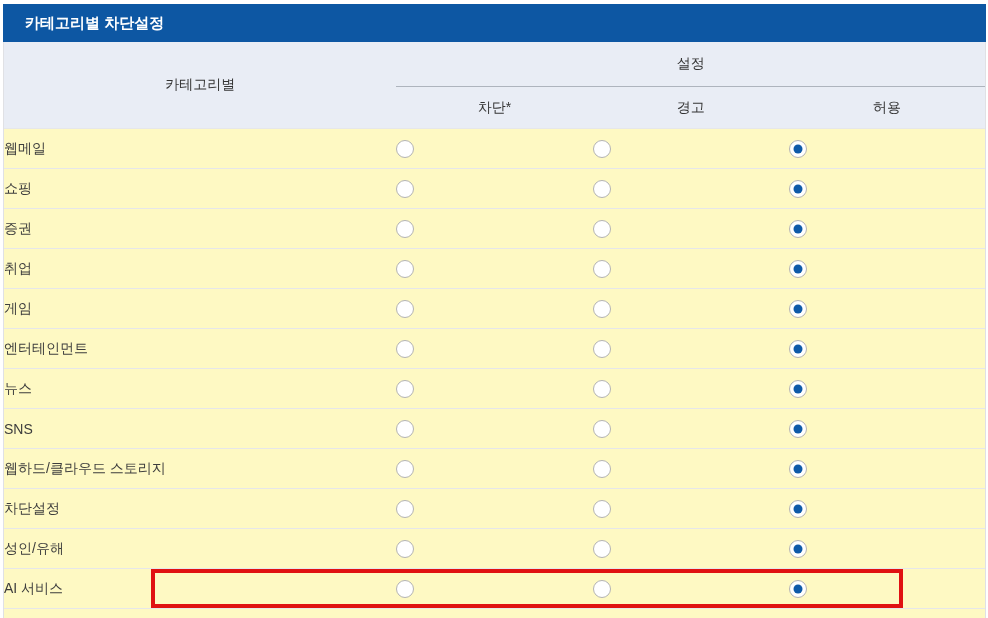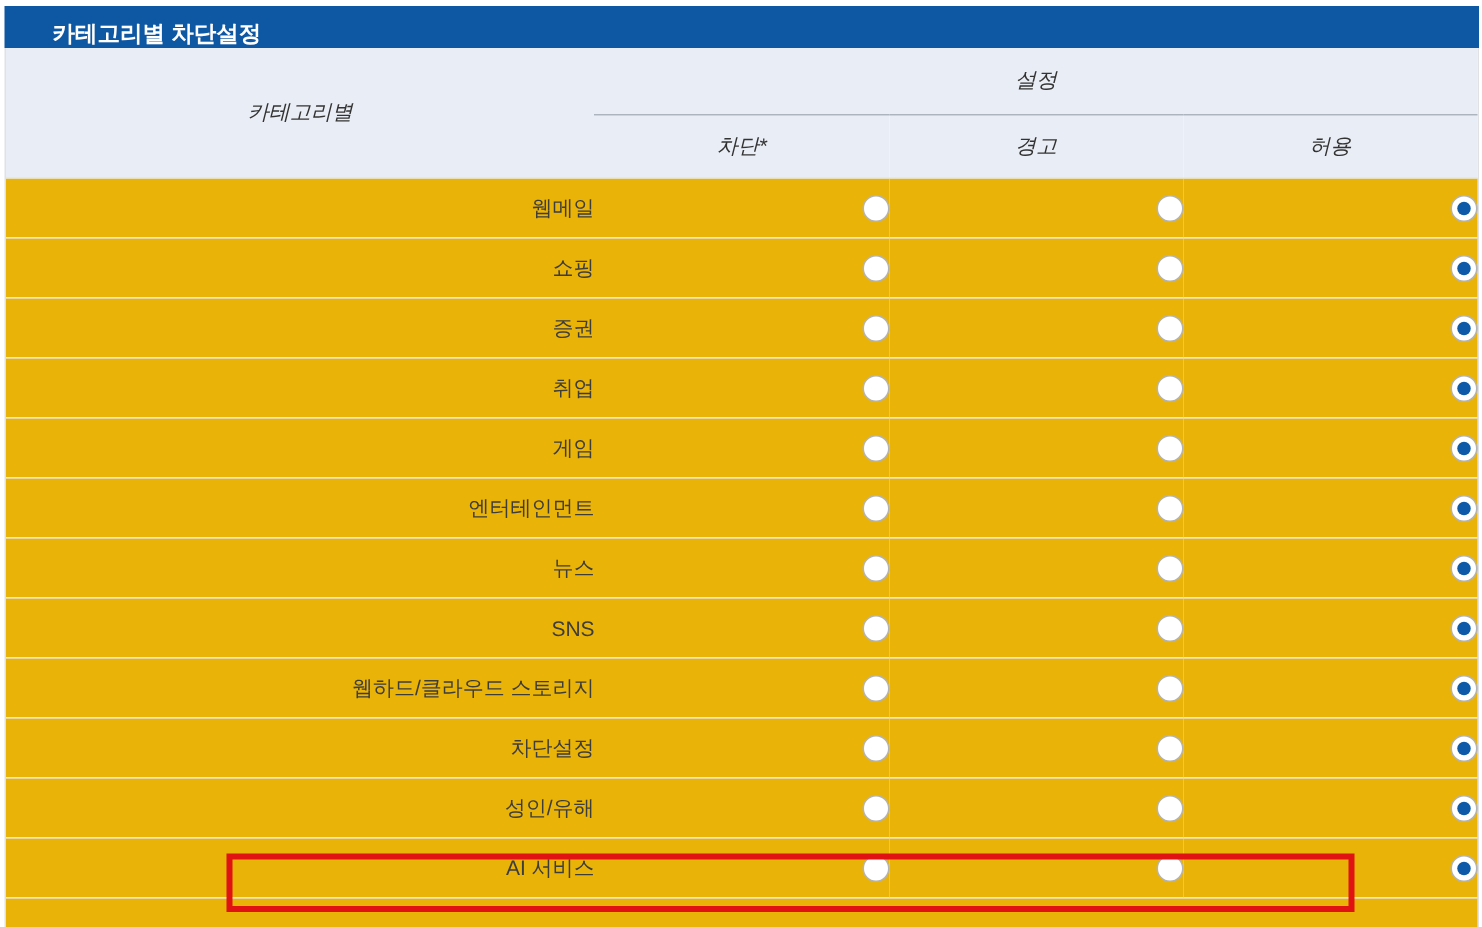--- a/index.html
+++ b/index.html
@@ -11,27 +11,27 @@
     background: #ffffff;
     font-family: "Liberation Sans", "DejaVu Sans", sans-serif;
   }
   .panel {
     position: absolute;
     left: 3px;
     top: 4px;
     width: 983px;
   }
   .panel-title {
-    height: 28px;
+    height: 38px;
     line-height: 38px;
     background: var(--title-bar-blue, #0d57a3);
     color: #ffffff;
     font-weight: bold;
     font-size: 15px;
-    padding-left: 32px;
+    padding-left: 22px;
     box-sizing: border-box;
   }
   .table-wrap {
     border-left: 1px solid #e0e1e5;
     border-right: 1px solid #e0e1e5;
     background: #fff;
   }
   table {
     width: 100%;
     border-collapse: collapse;
@@ -39,32 +39,31 @@
   }
   col.cat-col { width: 40%; }
   col.opt-col { width: 20%; }
   thead th {
     background: var(--header-bg, #e9edf5);
     font-weight: normal;
     color: #333333;
     font-size: 14px;
     text-align: center;
     padding: 0;
-    font-style: italic;
   }
   tr.group-header-row th { height: 44px; }
   tr.option-header-row th { height: 41px; }
   th.settings-th {
     border-bottom: 1px solid var(--settings-underline, #aeb4bd);
   }
   tbody td {
     height: 39px;
     border-top: 1px solid var(--row-border, #e6e7ea);
-    background: #eab308;
-    text-align: right;
+    background: #fef9c3;
+    text-align: left;
     vertical-align: middle;
     font-size: 14px;
     color: #3d3d3d;
     padding: 0;
   }
   tbody tr.partial-row td { height: 40px; }
   .radio {
     display: inline-block;
     width: 16px;
     height: 16px;

